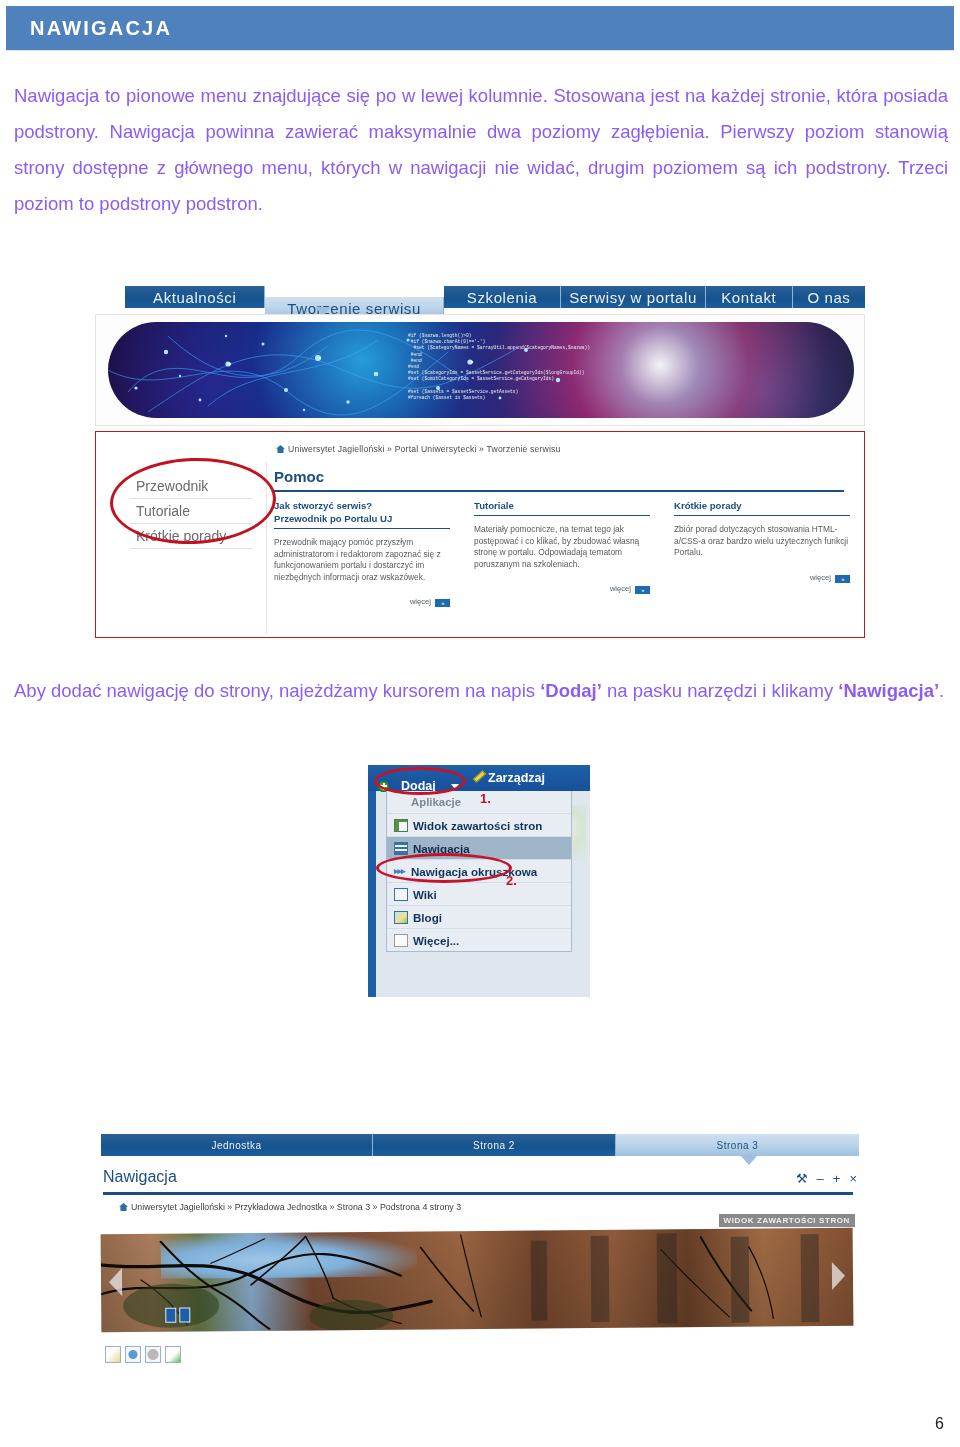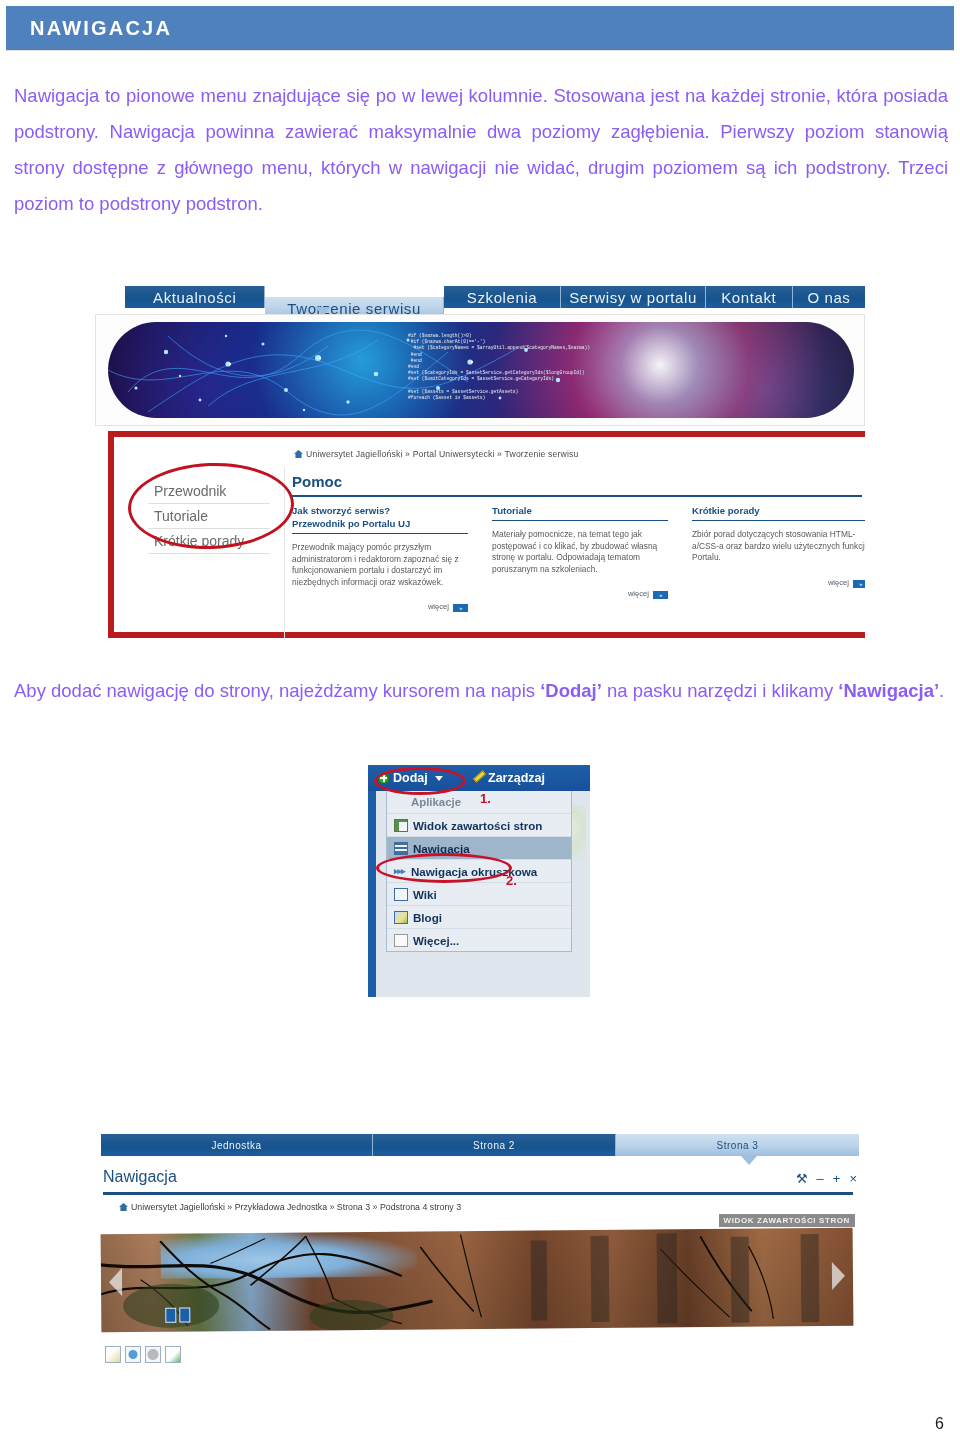--- a/index.html
+++ b/index.html
@@ -74,22 +74,22 @@
     overflow:hidden;
   }
   .s1-dots{position:absolute;inset:0;}
   .s1-code{
     position:absolute;left:300px;top:11px;
     font-family:"Liberation Mono", monospace;
     font-size:4.6px;line-height:6.2px;color:#d9dde6;white-space:pre;
     text-shadow:0 0 1px rgba(255,255,255,.35);
   }
   .s1-lowerbox{
-    position:absolute;left:13px;top:148px;width:770px;height:207px;
-    background:#ffffff;border:6px solid #b91c1c;box-sizing:border-box;
+    position:absolute;left:0px;top:148px;width:770px;height:207px;
+    background:#ffffff;border:1px solid #b91c1c;box-sizing:border-box;
   }
   .s1-crumb{
     position:absolute;left:180px;top:12px;font-size:8.6px;color:#4b4b4b;
     font-family:"Liberation Sans", sans-serif;letter-spacing:.2px;
   }
   .s1-home{display:inline-block;width:9px;height:8px;vertical-align:-1px;margin-right:3px;
     background:#2f6ea5;clip-path:polygon(50% 0,100% 48%,84% 48%,84% 100%,16% 100%,16% 48%,0 48%);}
   .s1-leftnav{
     position:absolute;left:34px;top:42px;width:122px;
   }
@@ -124,21 +124,21 @@
   
   .shot2{
     position:absolute;left:368px;top:765px;width:222px;height:232px;
     background:#dfe6ee;overflow:hidden;
   }
   .s2-topbar{
     position:absolute;left:0;top:0;width:222px;height:26px;
     background:linear-gradient(180deg,#1e5fa8 0%,#17509a 100%);
   }
   .s2-dodaj{
-    position:absolute;left:10px;top:4px;height:18px;display:flex;align-items:center;gap:4px;
+    position:absolute;left:10px;top:12px;height:18px;display:flex;align-items:center;gap:12px;
     color:#ffffff;font-size:12.5px;font-weight:bold;font-family:"Liberation Sans", sans-serif;
   }
   .s2-plus{width:11px;height:11px;border-radius:50%;background:#3ba935;
     position:relative;box-shadow:inset 0 0 0 1px #1f6b1b;}
   .s2-plus:before,.s2-plus:after{content:"";position:absolute;background:#fff;}
   .s2-plus:before{left:2px;top:4.5px;width:7px;height:2px;}
   .s2-plus:after{left:4.5px;top:2px;width:2px;height:7px;}
   .s2-caret{width:0;height:0;border-left:4px solid transparent;border-right:4px solid transparent;
     border-top:5px solid #ffffff;margin-left:3px;}
   .s2-zarz{

